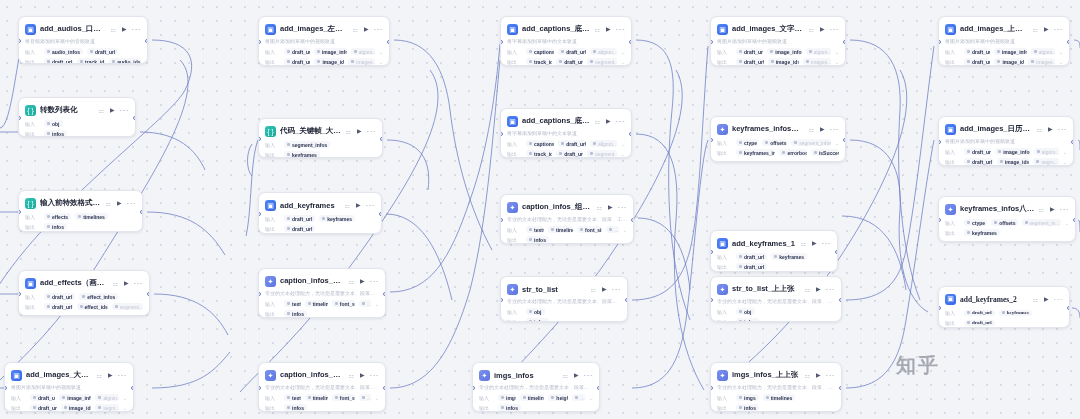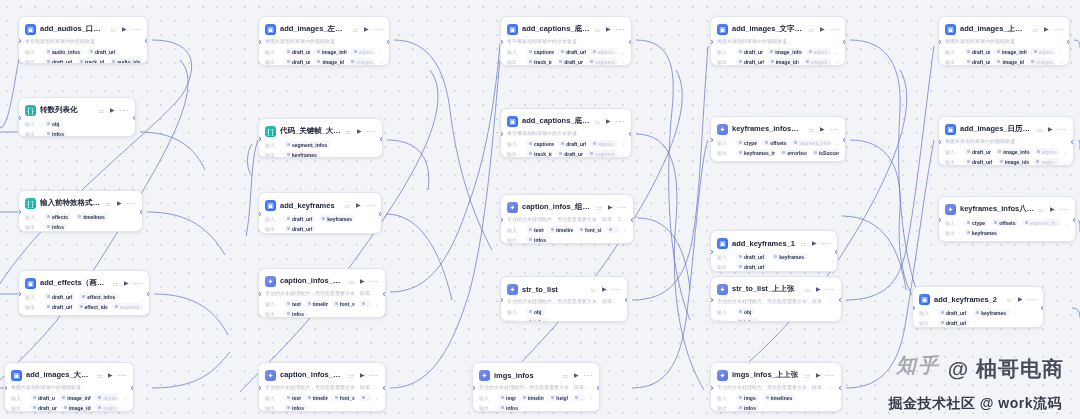--- a/index.html
+++ b/index.html
@@ -70,21 +70,21 @@
   }
   .port.in{left:-2px;}
   .port.out{right:-2px;}
 
   .wm{
     position:absolute;pointer-events:none;user-select:none;
     font-weight:700;color:#3a3f4d;
   }
   #wm-main{right:16px;bottom:36px;font-size:21px;opacity:.92;letter-spacing:1px;}
   #wm-sub{right:18px;bottom:6px;font-size:14px;color:#2d3240;opacity:.95;letter-spacing:.5px;}
-  #wm-zhihu{right:140px;bottom:40px;font-size:20px;color:#4a4f5e;opacity:.45;letter-spacing:2px;font-style:italic;}
+  #wm-zhihu{right:140px;bottom:40px;font-size:20px;color:#4a4f5e;opacity:.45;letter-spacing:2px;}
 </style>
 </head>
 <body>
 
 <div id="canvas">
 
   <svg id="edges" viewBox="0 0 1080 419" preserveAspectRatio="none">
       <path d="M 0,128 C 12,128 18,44 24,40" fill="none" stroke="#6b7cc4" stroke-width="0.9" opacity="0.85"></path>
       <path d="M 152,40 C 190,40 200,60 185,90 C 170,120 40,210 -10,300" fill="none" stroke="#6b7cc4" stroke-width="0.9" opacity="0.85"></path>
       <path d="M 0,132 C 8,132 12,132 18,132" fill="none" stroke="#6b7cc4" stroke-width="0.9" opacity="0.85"></path>
@@ -996,21 +996,21 @@
         <div class="nrow">
           <span class="rlab">输出</span>
           <span class="chip b">
             <span class="cd"></span>
             <span>keyframes</span>
           </span>
         </div>
         <div class="port in" style="top: 21px;"></div>
         <div class="port out" style="top: 21px;"></div>
       </div>
-      <div class="node" style="left: 912px; top: 286px; width: 132px; height: 42px;">
+      <div class="node" style="left: 938px; top: 286px; width: 132px; height: 42px; font-family: Liberation Serif, serif;">
         <div class="node-head">
           <div class="nicon plugin">▣</div>
           <div class="ntitle">add_keyframes_2</div>
           <span class="npin">⚏</span>
           <div class="nact">
             <span class="run-ico">▶</span>
             <span class="dots">···</span>
           </div>
         </div>
         <div class="nrow">
@@ -1030,15 +1030,13 @@
             <span class="cd"></span>
             <span>draft_url</span>
           </span>
         </div>
         <div class="port in" style="top: 19px;"></div>
         <div class="port out" style="top: 19px;"></div>
       </div>
     </div>
 
   <div class="wm" id="wm-zhihu">知乎</div>
-  <div class="wm" id="wm-main">@ 柚哥电商</div>
-  <div class="wm" id="wm-sub">掘金技术社区 @ work流码</div>
 </div>
 
 </body></html>

